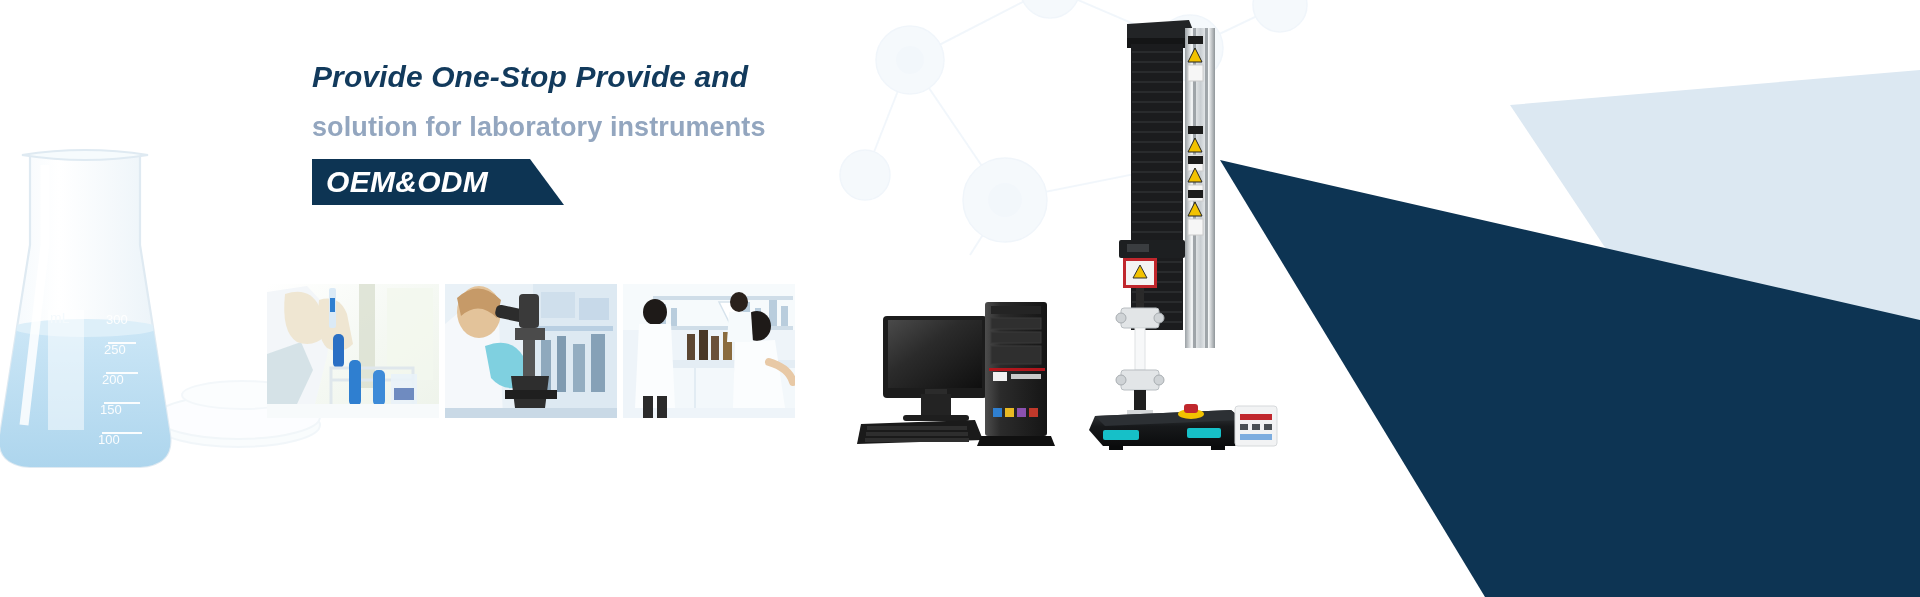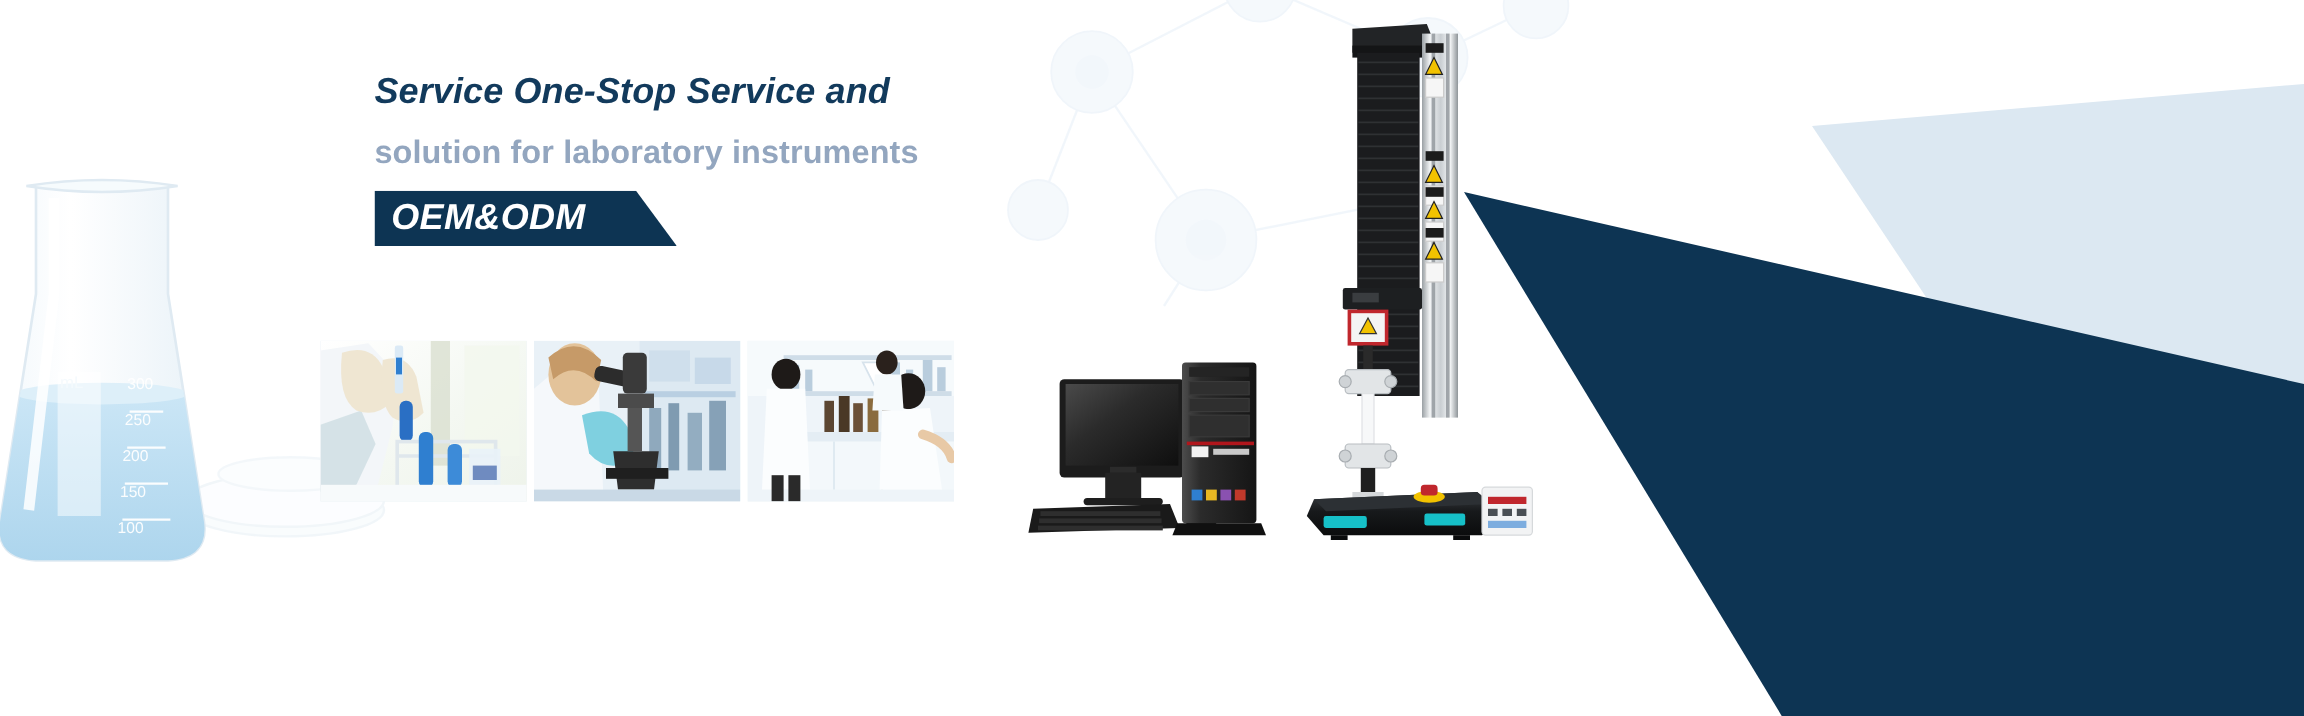--- a/index.html
+++ b/index.html
@@ -161,21 +161,21 @@
         <text x="108" y="349">100</text>
       </g>
       <text x="60" y="228" fill="#e9f4fa" font-family="Liberation Sans, sans-serif" font-size="14">mL</text>
 
       <path d="M55 70 L55 150 L34 330" stroke="#ffffff" stroke-width="9" fill="none" opacity=".85"></path>
       <rect x="58" y="215" width="36" height="120" fill="#ffffff" opacity=".5"></rect>
     </svg>
   </div>
 
   <div class="copy-block">
-    <div class="headline-primary">Service One-Stop Service and</div>
+    <div class="headline-primary">Provide One-Stop Provide and</div>
     <div class="headline-secondary">solution for laboratory instruments</div>
     <div class="badge-wrap">
       <div class="oem-badge">
         <span class="oem-badge-label">OEM&amp;ODM</span>
       </div>
     </div>
   </div>
 
   <div class="photo-strip">
 

